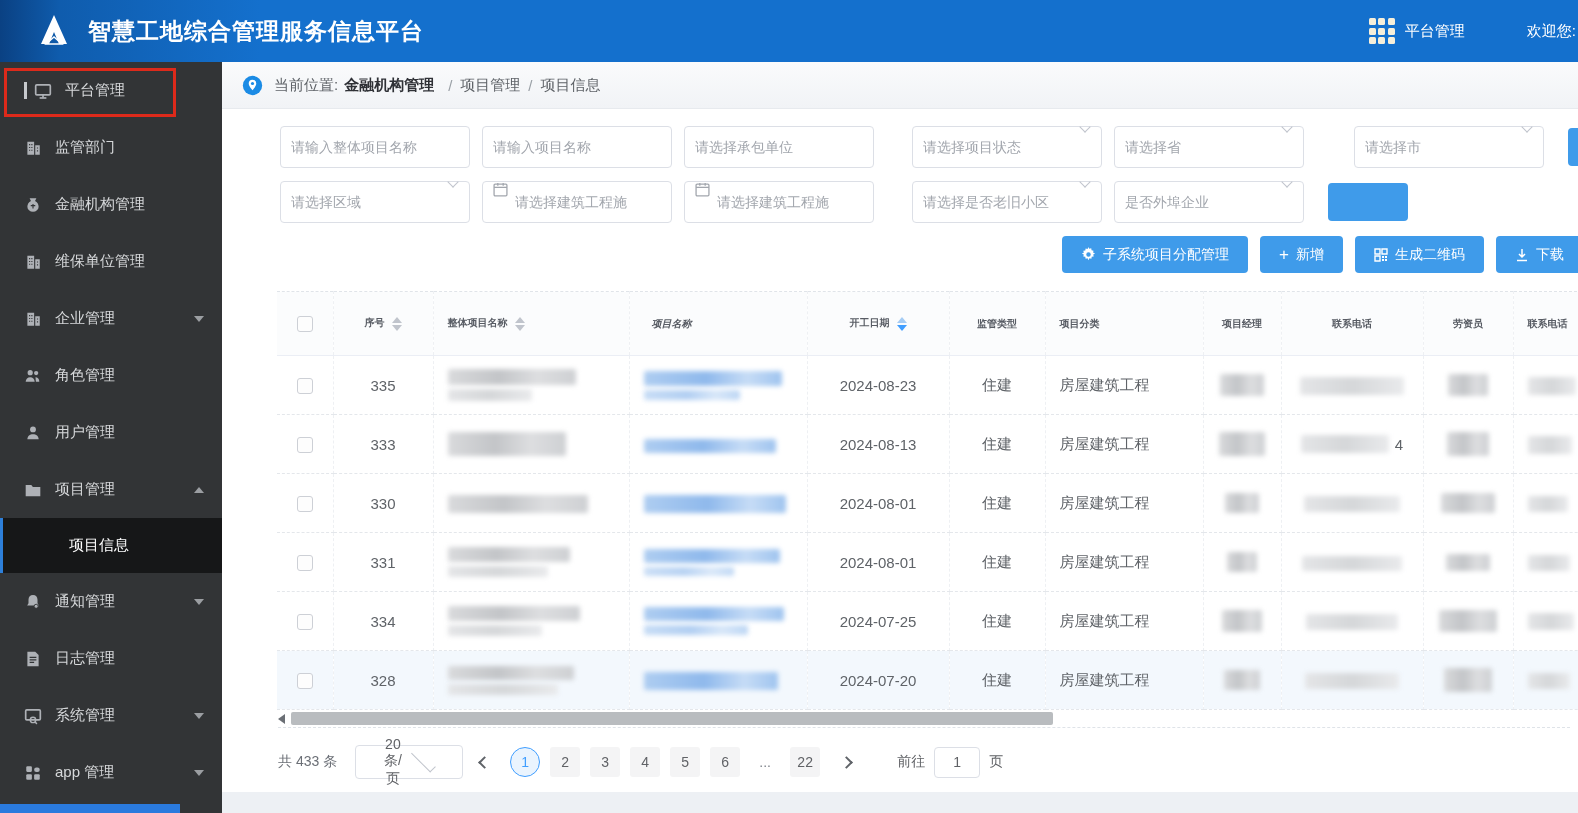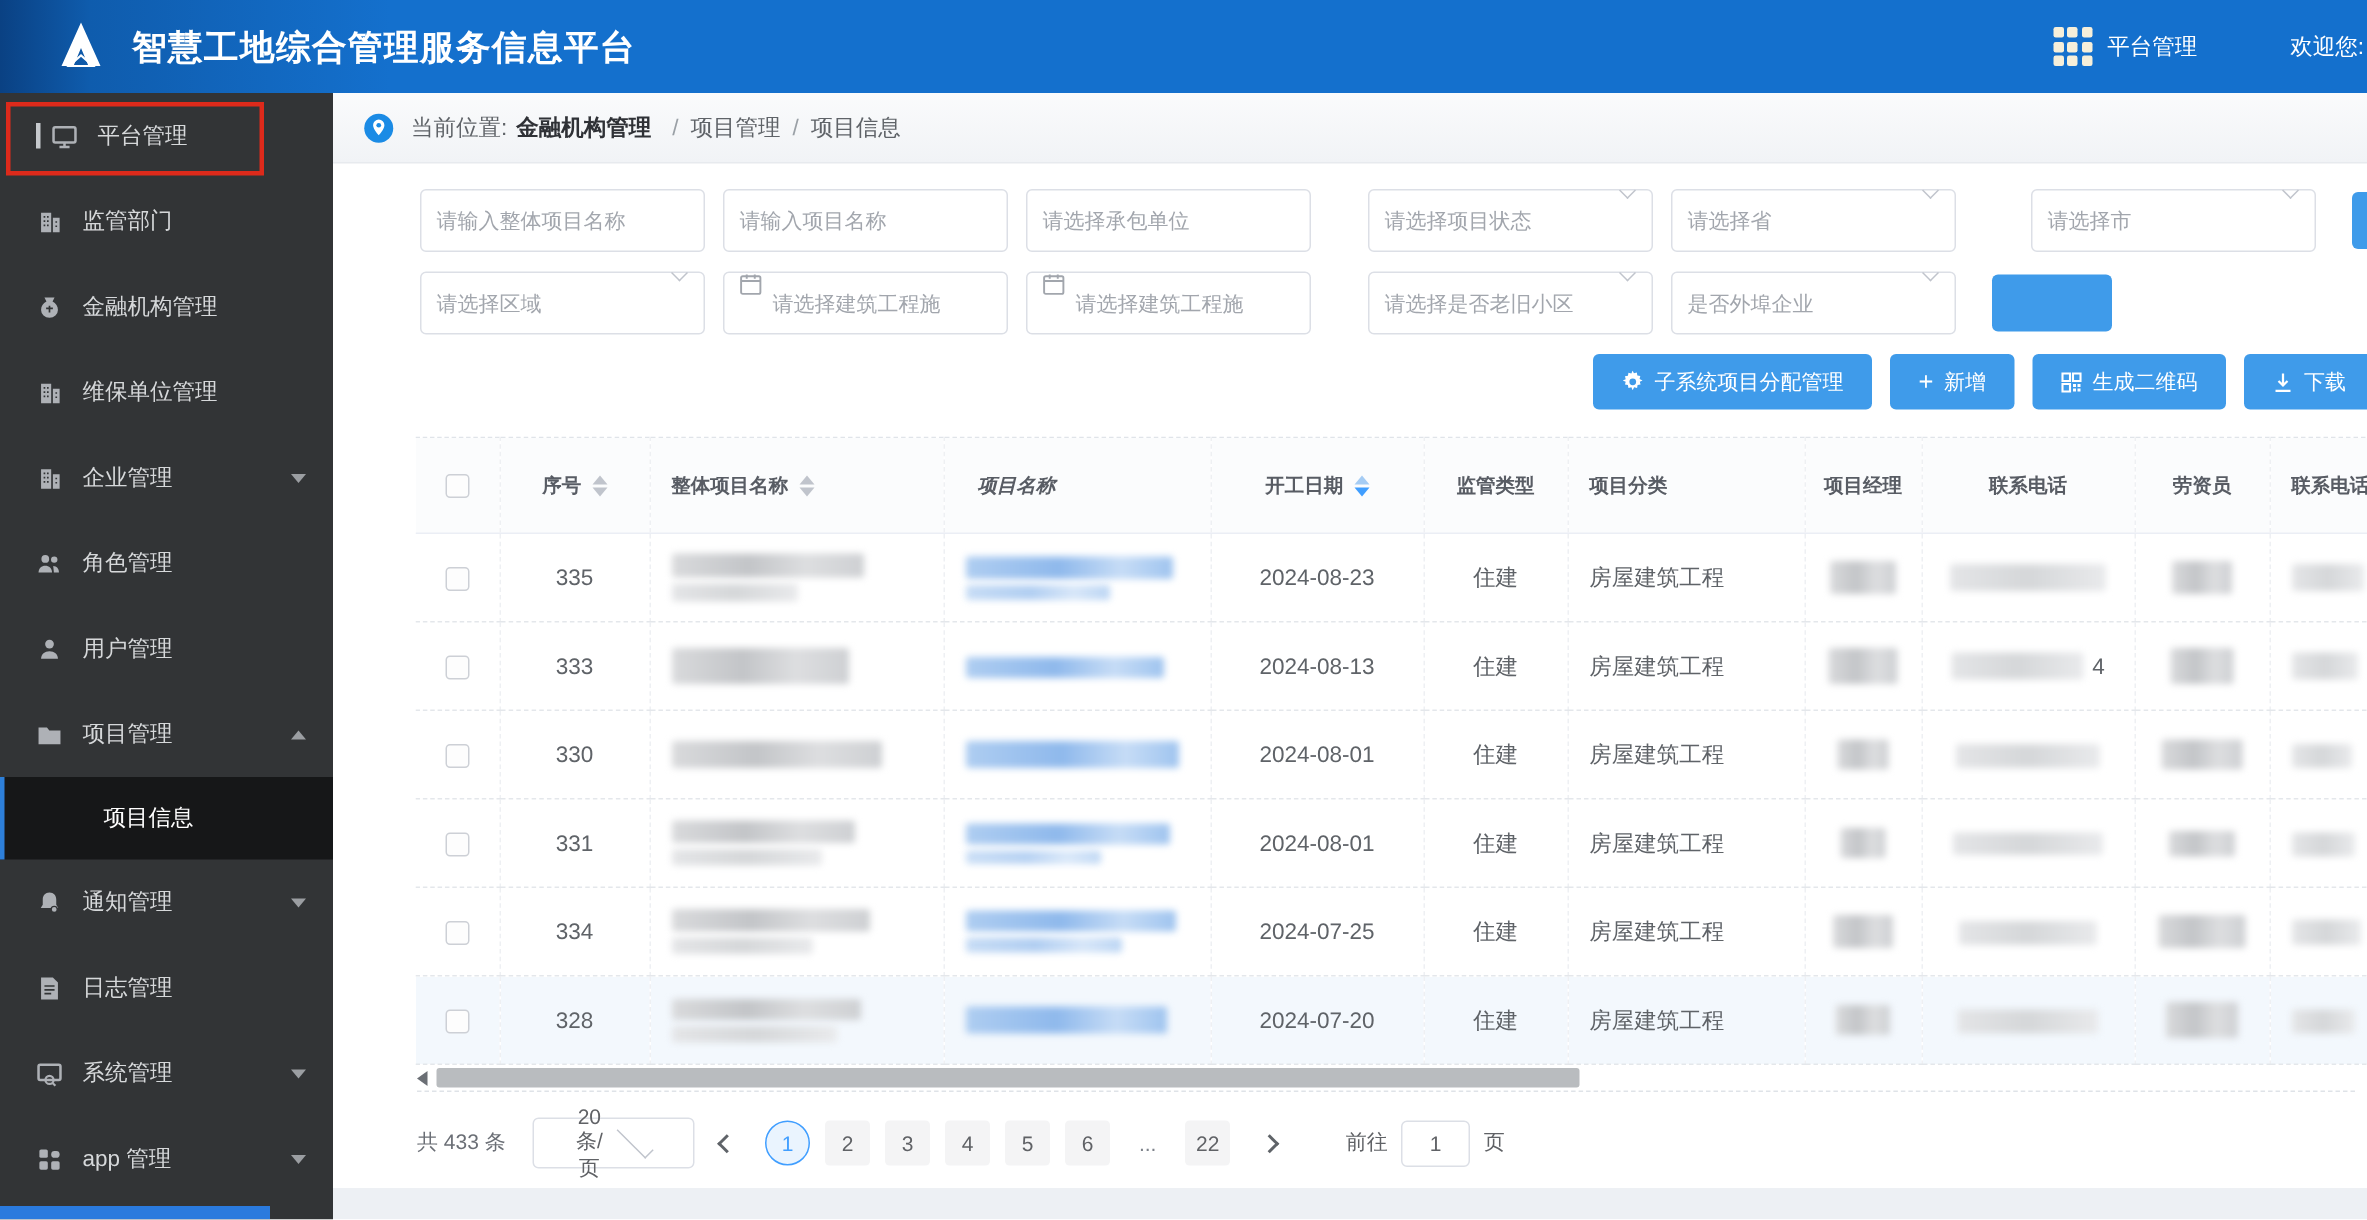--- a/index.html
+++ b/index.html
@@ -69,21 +69,21 @@
     font-size:14px; font-family:inherit; display:flex; align-items:center; gap:7px;
     padding:0 19px; margin-left:12px; cursor:pointer; white-space:nowrap; }
   .btn .bi { display:flex; align-items:center; }
   .btn.cut { width:122px; flex-shrink:0; }
 
   
   .table-wrap { margin:18px 0 0 55px; width:1340px; overflow:hidden; }
   table { border-collapse:collapse; table-layout:fixed; width:1330px;
     border-top:1px dashed #e0e4e9; }
   th,td { border-right:1px dashed #eef0f3; overflow:hidden; white-space:nowrap; }
-  th { height:64px; background:#fbfcfd; font-size:13px; font-weight:700; color:#585c64;
+  th { height:64px; background:#fbfcfd; font-size:10px; font-weight:700; color:#585c64;
     border-bottom:1px solid #ebeef5; text-align:left; padding-left:14px; }
   th.c,td.c { text-align:center; padding-left:0; }
   td { height:59px; font-size:15px; color:#5f6368; border-bottom:1px dashed #e4e7eb;
     padding-left:14px; background:#fff; }
   tr.hl td { background:#f3f8fd; }
   .cb { width:16px; height:16px; border:1px solid #cdd0d6; border-radius:3px;
     background:#fdfdfd; display:inline-block; vertical-align:middle; cursor:pointer; }
   .sorter { display:inline-flex; flex-direction:column; gap:2px; margin-left:7px;
     vertical-align:middle; cursor:pointer; }
   .sorter .u { width:0;height:0;border-left:5px solid transparent;border-right:5px solid transparent;

